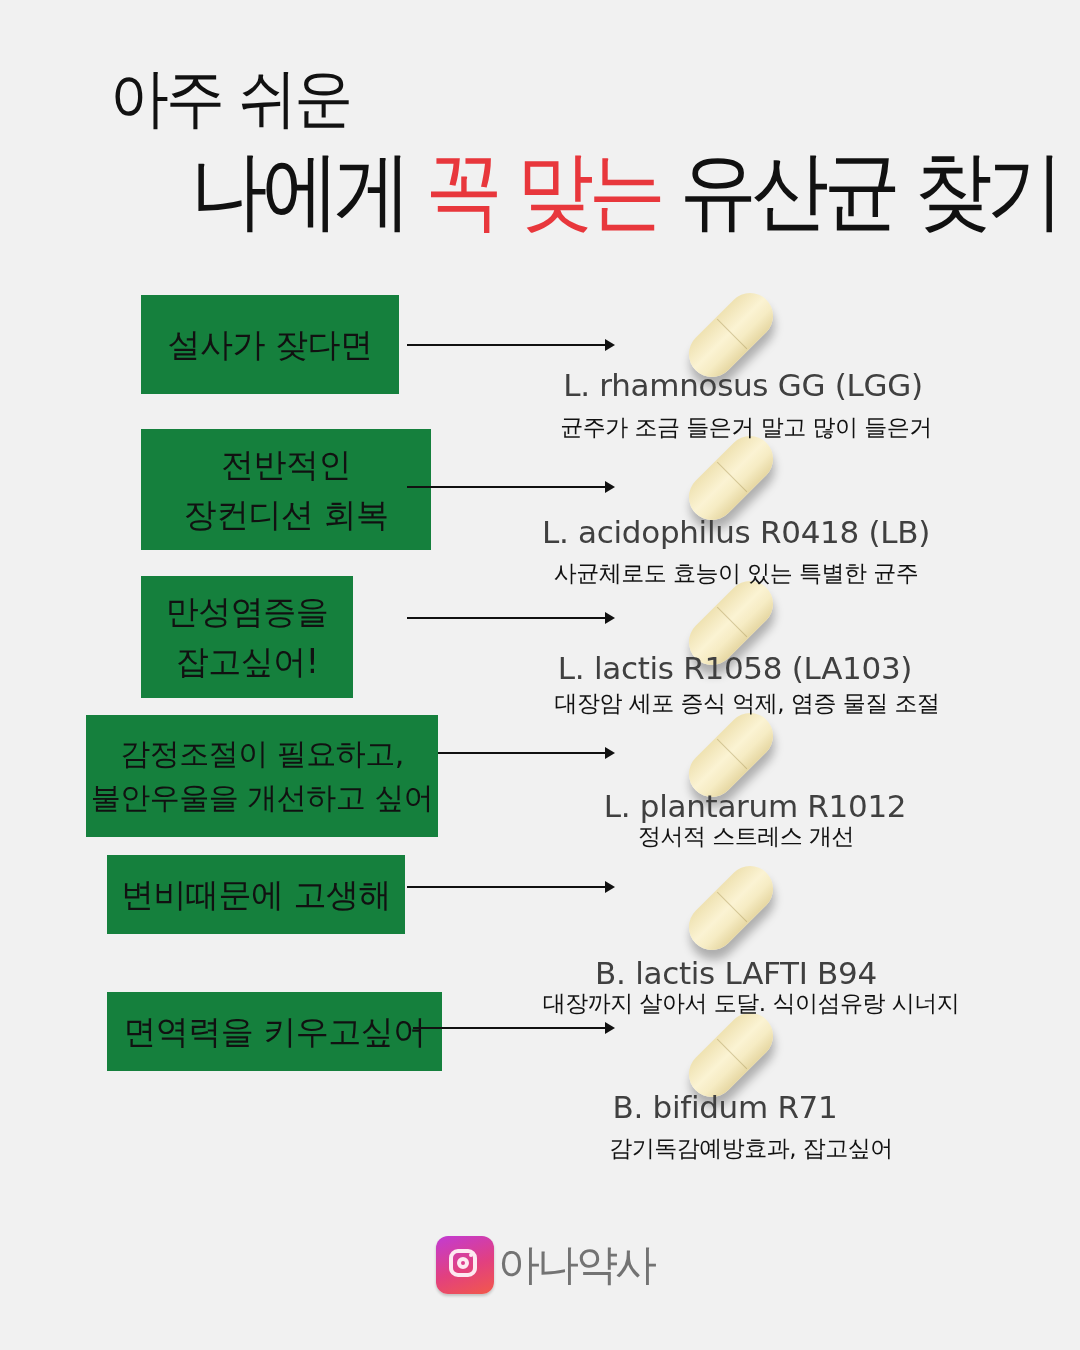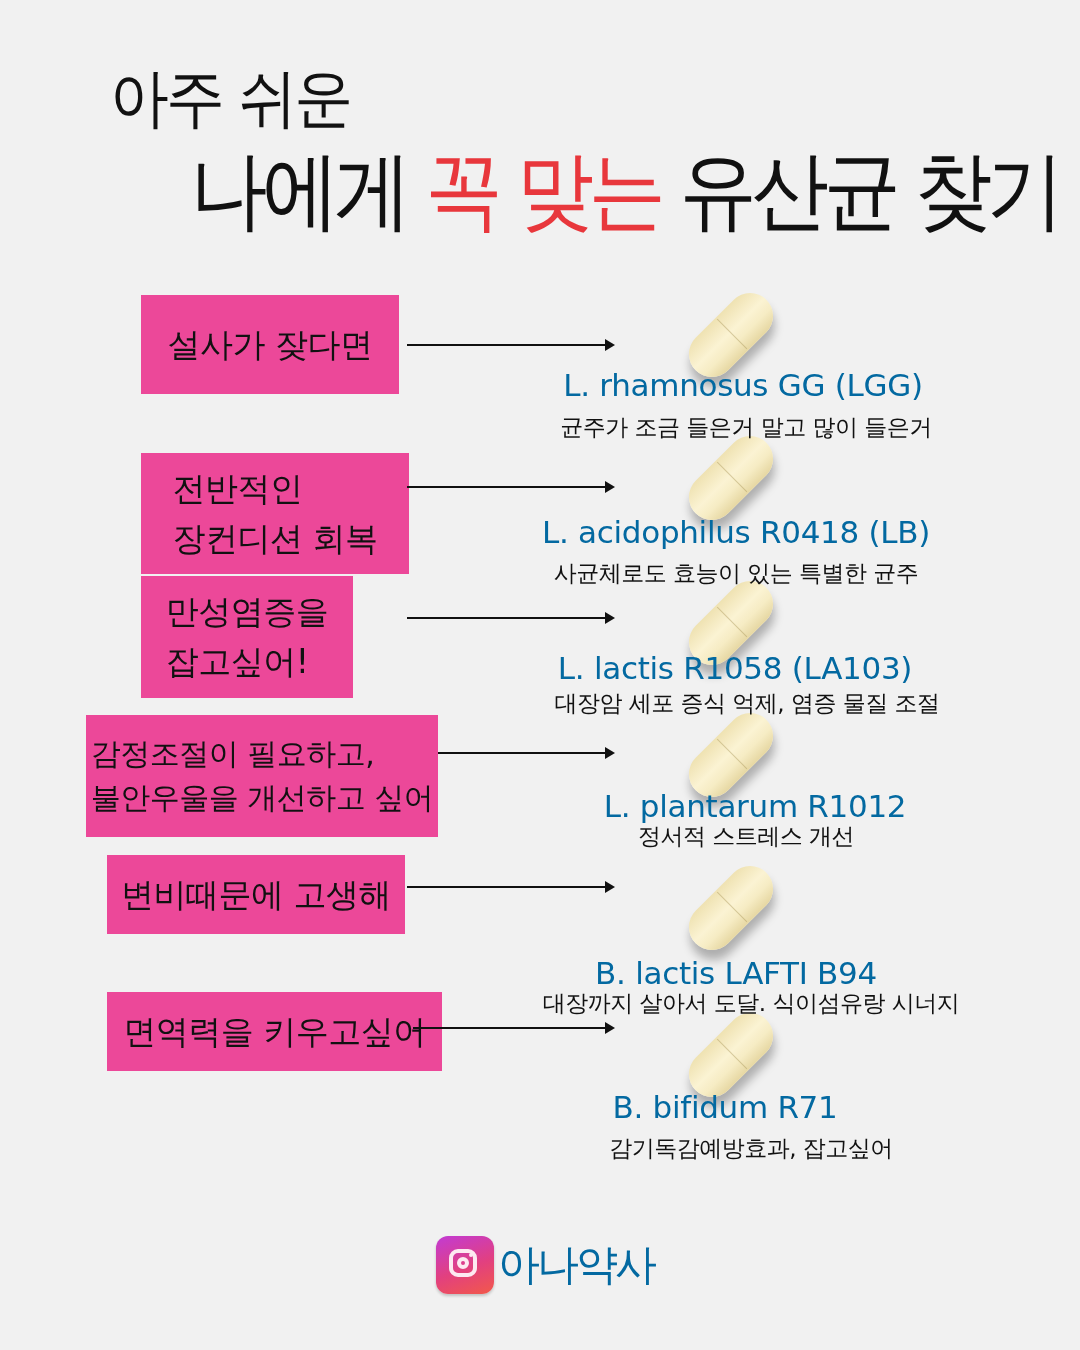--- a/index.html
+++ b/index.html
@@ -15,43 +15,43 @@
     letter-spacing: -3px; font-weight: 400; color: #111;
     transform: scaleX(0.92); transform-origin: left top;
   }
   .title-big {
     left: 190px; top: 142px; font-size: 86px; line-height: 96px;
     letter-spacing: -6px; font-weight: 400; white-space: nowrap;
     transform: scaleX(0.9); transform-origin: left top;
   }
   .title-big .red { color: #e8373c; }
   .box {
-    background: #ec4899; display: flex; align-items: center; justify-content: center;
-    font-size: 33px; line-height: 50px; color: #111;
+    background: #15803d; display: flex; align-items: center; justify-content: center;
+    text-align: center; font-size: 33px; line-height: 50px; color: #111;
     white-space: pre-line; letter-spacing: -0.5px;
   }
   .arrow {
     height: 2px; background: #111;
   }
   .arrow::after {
     content: ""; position: absolute; right: -2px; top: -5px;
     border-left: 10px solid #111; border-top: 6px solid transparent; border-bottom: 6px solid transparent;
   }
   .pill {
     width: 46px; height: 100px; border-radius: 23px;
     background: linear-gradient(90deg, #efe2b2 0%, #fbf3d3 45%, #f6ecc4 70%, #e6d7a2 100%);
     transform: rotate(45deg);
     box-shadow: 8px 6px 10px rgba(0,0,0,0.28);
   }
   .pill::after {
     content: ""; position: absolute; left: 2px; right: 2px; top: 48px; height: 1px;
     background: rgba(170,150,90,0.45);
   }
   .strain {
-    font-size: 31px; line-height: 36px; color: #0369a1; white-space: nowrap; text-align: center;
+    font-size: 31px; line-height: 36px; color: #404040; white-space: nowrap; text-align: center;
     font-family: "DejaVu Sans", sans-serif; letter-spacing: -0.3px;
   }
   .desc {
     font-size: 23px; line-height: 28px; color: #111; white-space: nowrap; text-align: center;
     letter-spacing: -0.5px;
   }
   .center-x { transform: translateX(-50%); }
   .footer {
     left: 436px; top: 1236px; display: flex; align-items: center; gap: 4px;
   }
@@ -64,32 +64,32 @@
     position: absolute; left: 13px; top: 13px; width: 28px; height: 28px;
     border: 4px solid #fde9f1; border-radius: 9px; box-sizing: border-box;
   }
   .insta .lens {
     position: absolute; left: 21px; top: 21px; width: 12px; height: 12px;
     border: 4px solid #fde9f1; border-radius: 50%; box-sizing: border-box;
   }
   .insta .dot {
     position: absolute; left: 33px; top: 17px; width: 4px; height: 4px; background: #fde9f1; border-radius: 50%;
   }
-  .footer-text { font-size: 42px; letter-spacing: -3px; color: #0369a1; line-height: 58px; }
+  .footer-text { font-size: 42px; letter-spacing: -3px; color: #737373; line-height: 58px; }
 </style>
 </head>
 <body>
 
 <div class="abs title-small">아주 쉬운</div>
 <div class="abs title-big">
   <span>나에게 </span><span class="red">꼭 맞는</span><span> 유산균 찾기</span>
 </div>
 
 <div class="abs box" style="left:141px;top:295px;width:258px;height:99px;">설사가 잦다면</div>
-<div class="abs box" style="left:141px;top:453px;width:268px;height:121px;">전반적인
+<div class="abs box" style="left:141px;top:429px;width:290px;height:121px;">전반적인
 장컨디션 회복</div>
 <div class="abs box" style="left:141px;top:576px;width:212px;height:122px;">만성염증을
 잡고싶어!</div>
 <div class="abs box" style="left:86px;top:715px;width:352px;height:122px;font-size:30px;line-height:44px;">감정조절이 필요하고,
 불안우울을 개선하고 싶어</div>
 <div class="abs box" style="left:107px;top:855px;width:298px;height:79px;">변비때문에 고생해</div>
 <div class="abs box" style="left:107px;top:992px;width:335px;height:79px;">면역력을 키우고싶어</div>
 
 <div class="abs arrow" style="left:407px;top:344px;width:206px;"></div>
 <div class="abs arrow" style="left:407px;top:486px;width:206px;"></div>

